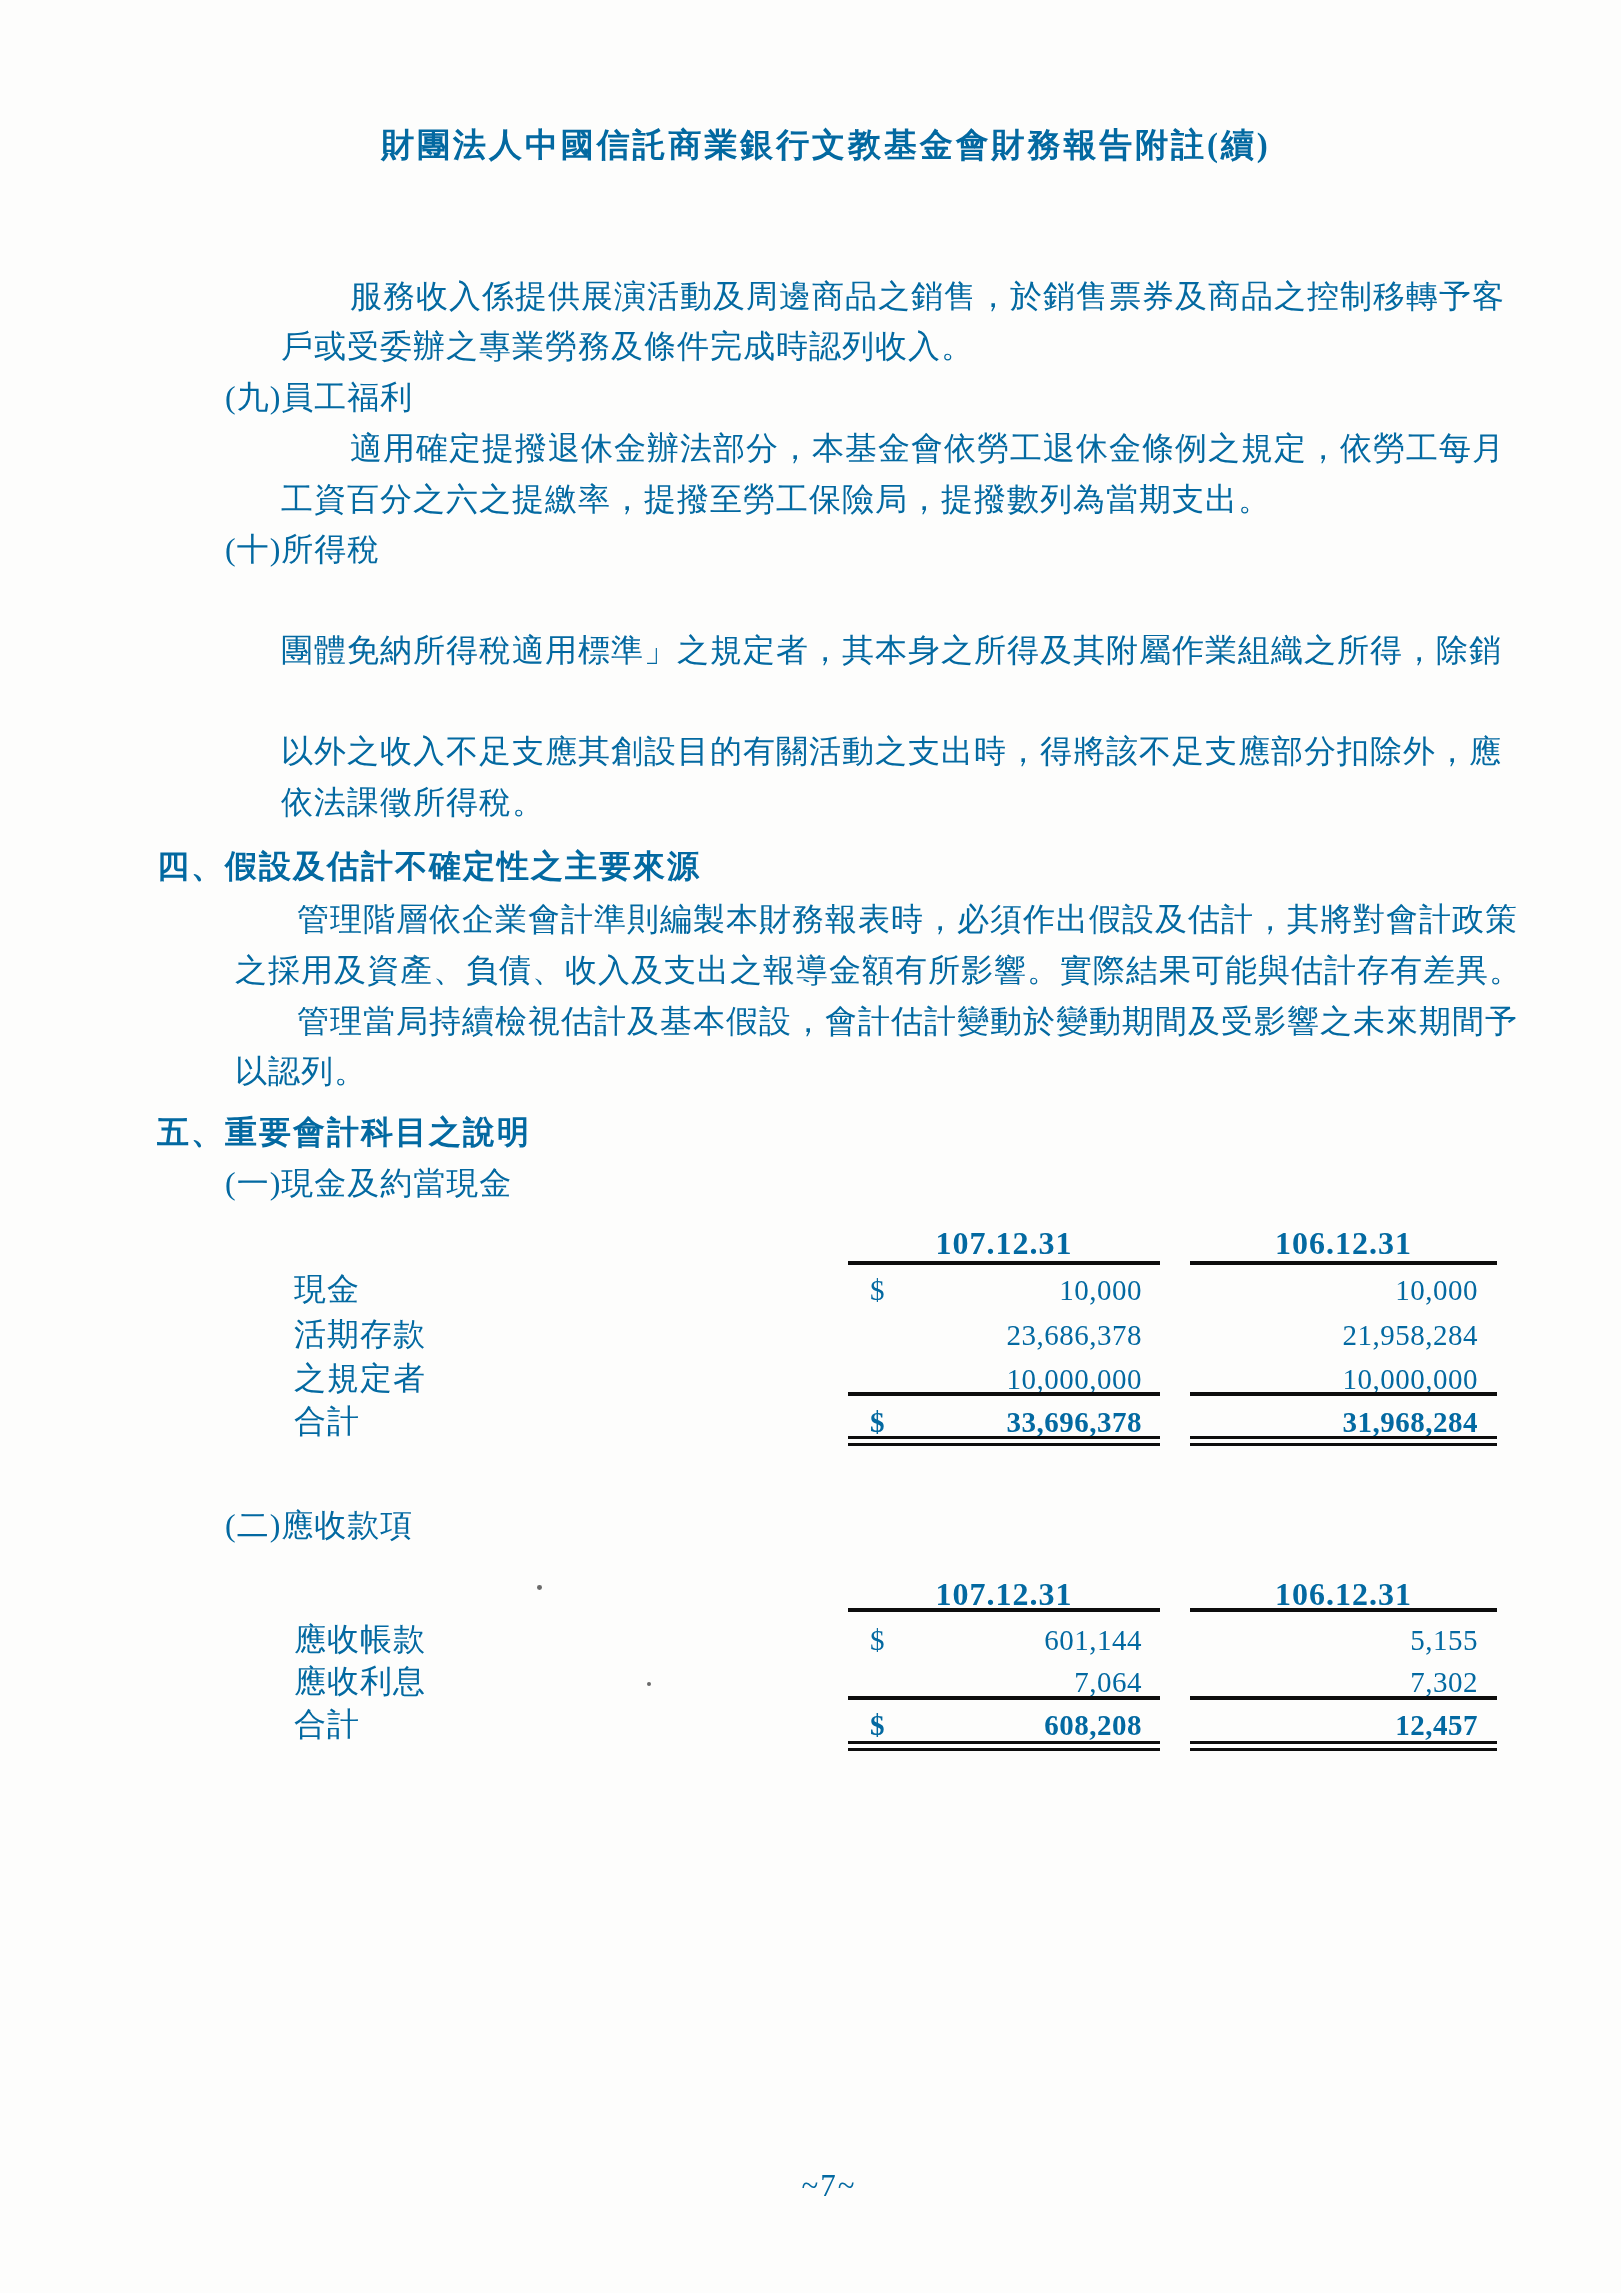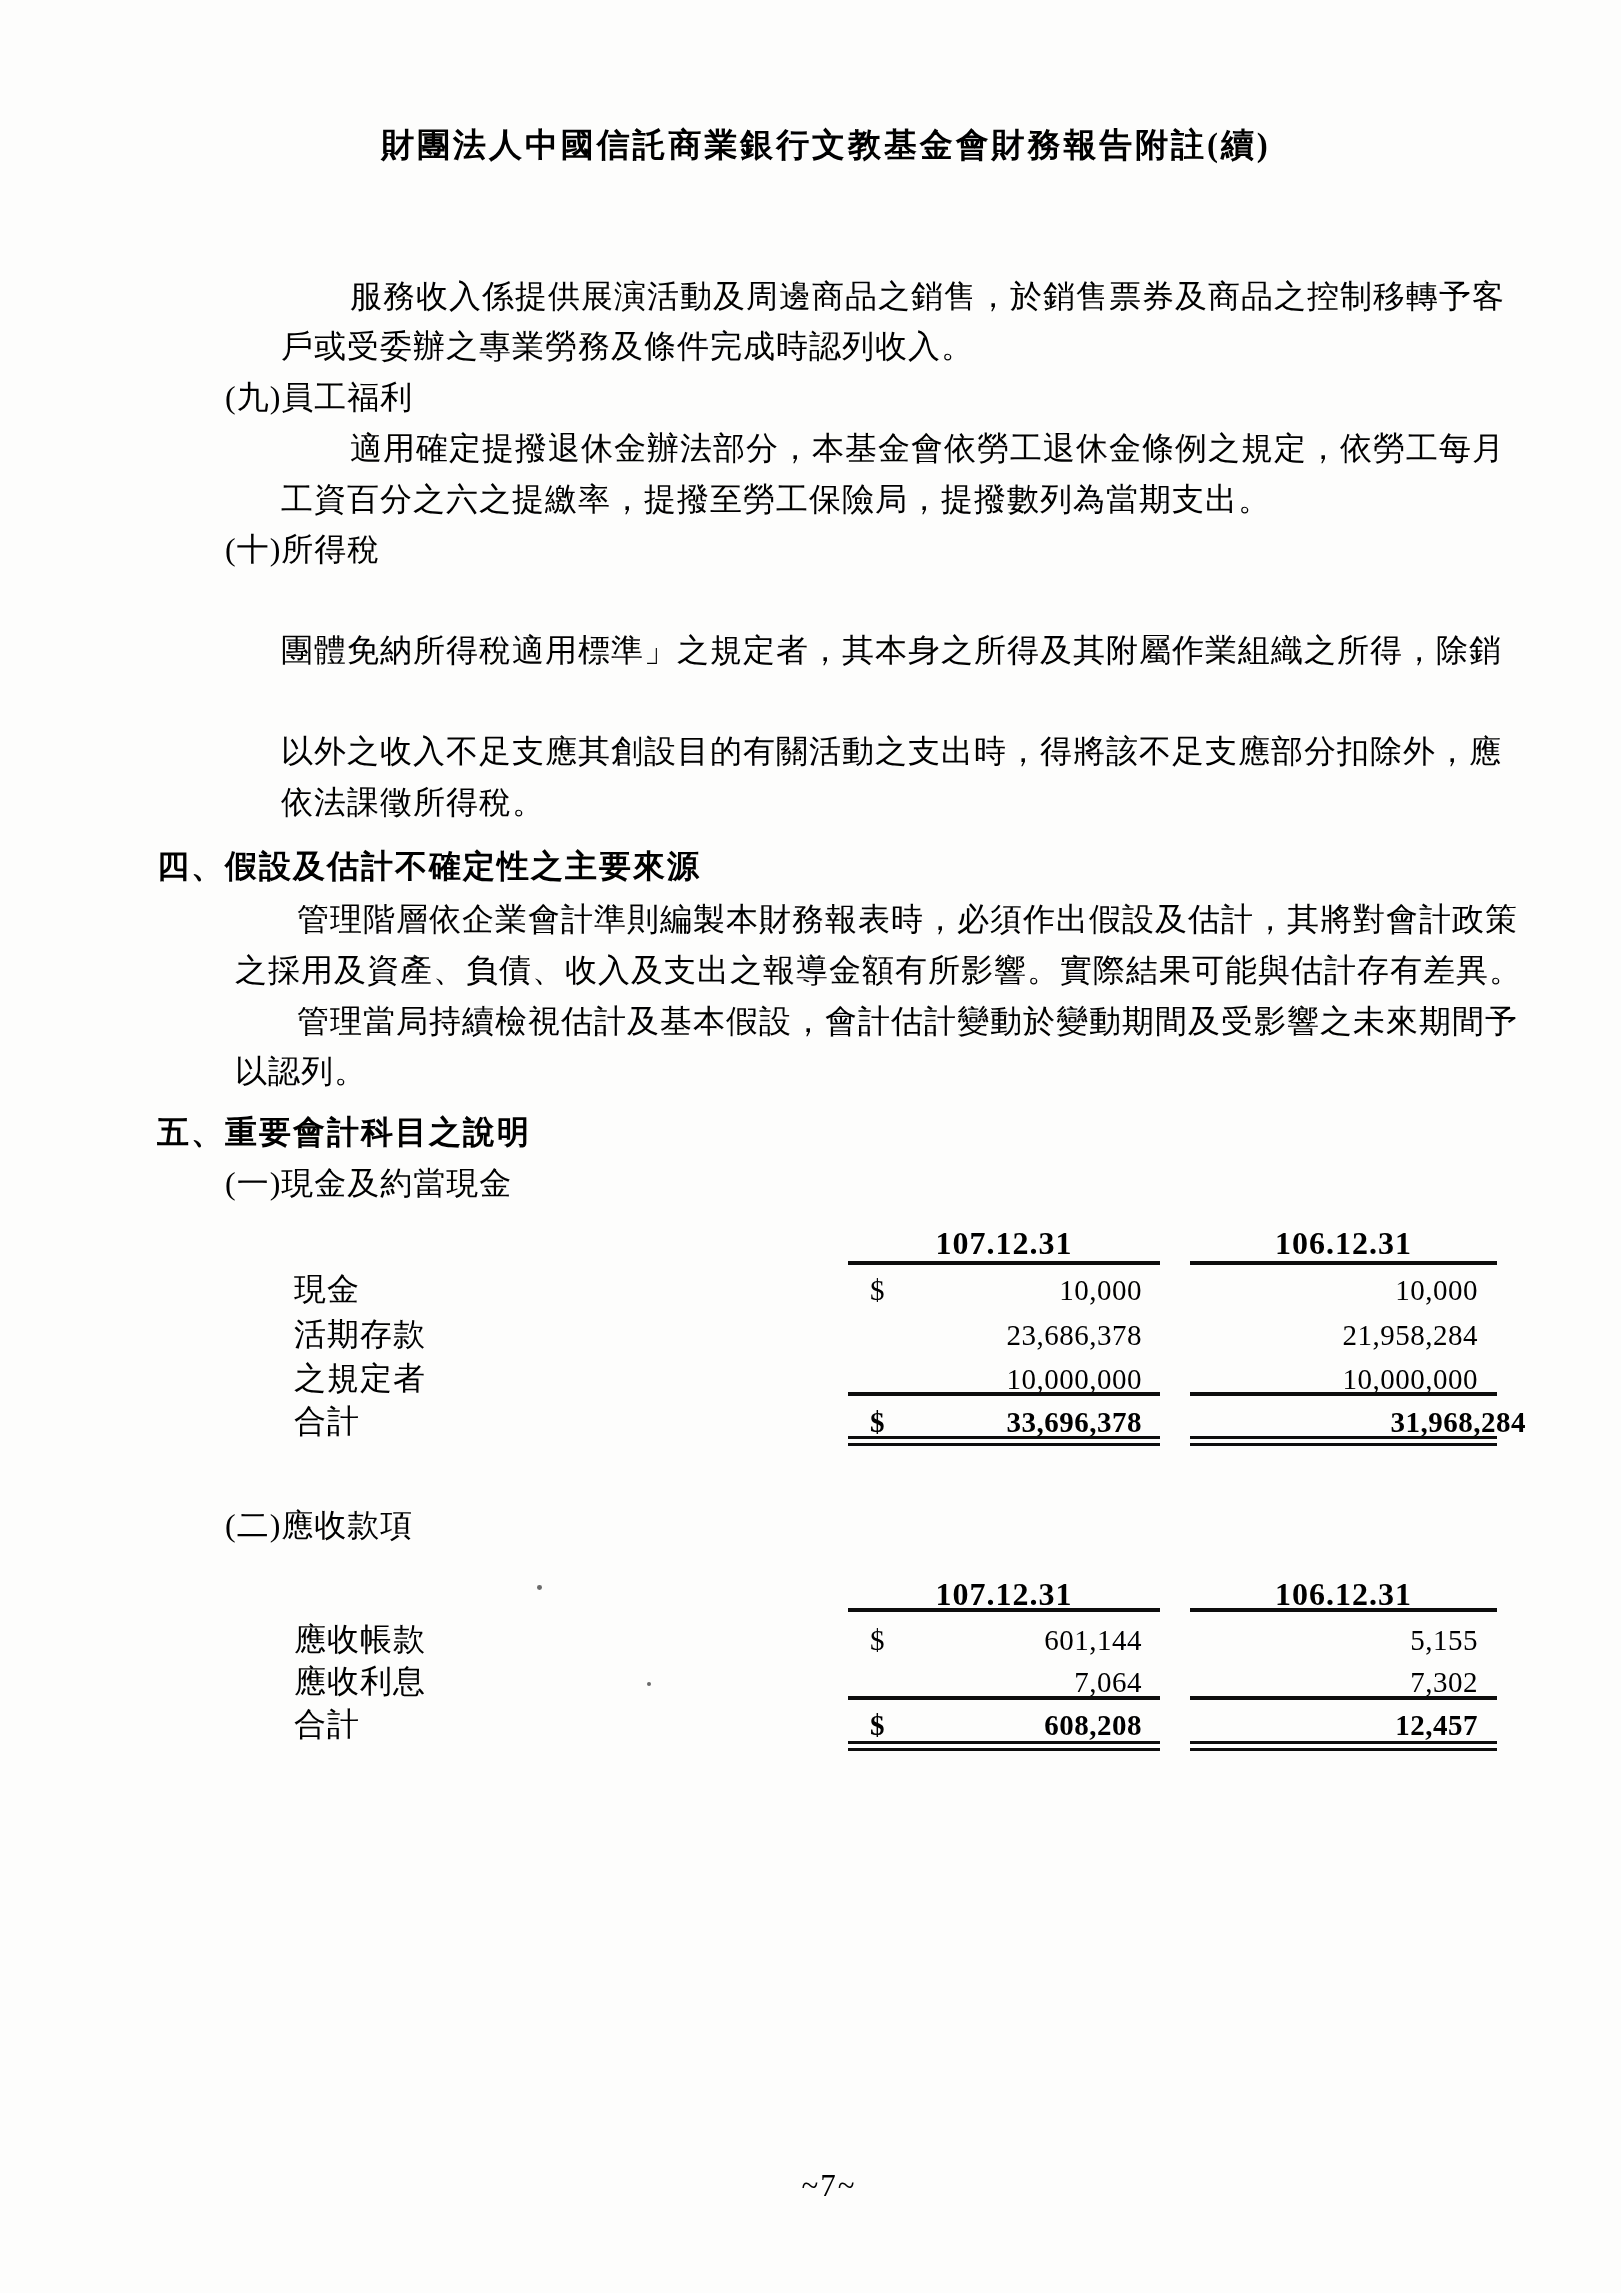--- a/index.html
+++ b/index.html
@@ -2,21 +2,21 @@
 <html><head>
 <meta charset="utf-8">
 <style>
   html,body{margin:0;padding:0;background:#e8e8e8;}
   .page{
     position:relative;
     width:1621px;height:2294px;
     background:#fdfdfc;
     overflow:hidden;
     font-family:"Liberation Serif","DejaVu Serif",serif;
-    color:#000000;
+    color:#0369a1;
     margin:0 auto;
   }
   .title{
     position:absolute;
     font-size:33px;font-weight:bold;letter-spacing:2.9px;white-space:nowrap;
     transform:translateX(-50%);
   }
   .ln{
     position:absolute;
     font-size:32px;letter-spacing:1px;line-height:1.2;white-space:nowrap;
@@ -84,21 +84,21 @@
     <div class="ln" style="left:294px;top:1359px">之規定者</div>
     <div class="num amt" style="left:848px;top:1363px;width:294px">10,000,000</div>
     <div class="num amt" style="left:1184px;top:1363px;width:294px">10,000,000</div>
 
     <div class="rule" style="left:848px;top:1392px;width:312px"></div>
     <div class="rule" style="left:1190px;top:1392px;width:307px"></div>
 
     <div class="ln" style="left:294px;top:1402px">合計</div>
     <div class="num bold" style="left:870px;top:1406px">$</div>
     <div class="num amt bold" style="left:848px;top:1406px;width:294px">33,696,378</div>
-    <div class="num amt bold" style="left:1232px;top:1406px;width:294px">31,968,284</div>
+    <div class="num amt bold" style="left:1184px;top:1406px;width:294px">31,968,284</div>
 
     <div class="rule thin" style="left:848px;top:1436px;width:312px"></div>
     <div class="rule thin" style="left:848px;top:1443px;width:312px"></div>
     <div class="rule thin" style="left:1190px;top:1436px;width:307px"></div>
     <div class="rule thin" style="left:1190px;top:1443px;width:307px"></div>
   </div>
 
   <div class="ln" style="left:225px;top:1506px">(二)應收款項</div>
 
   <div>

